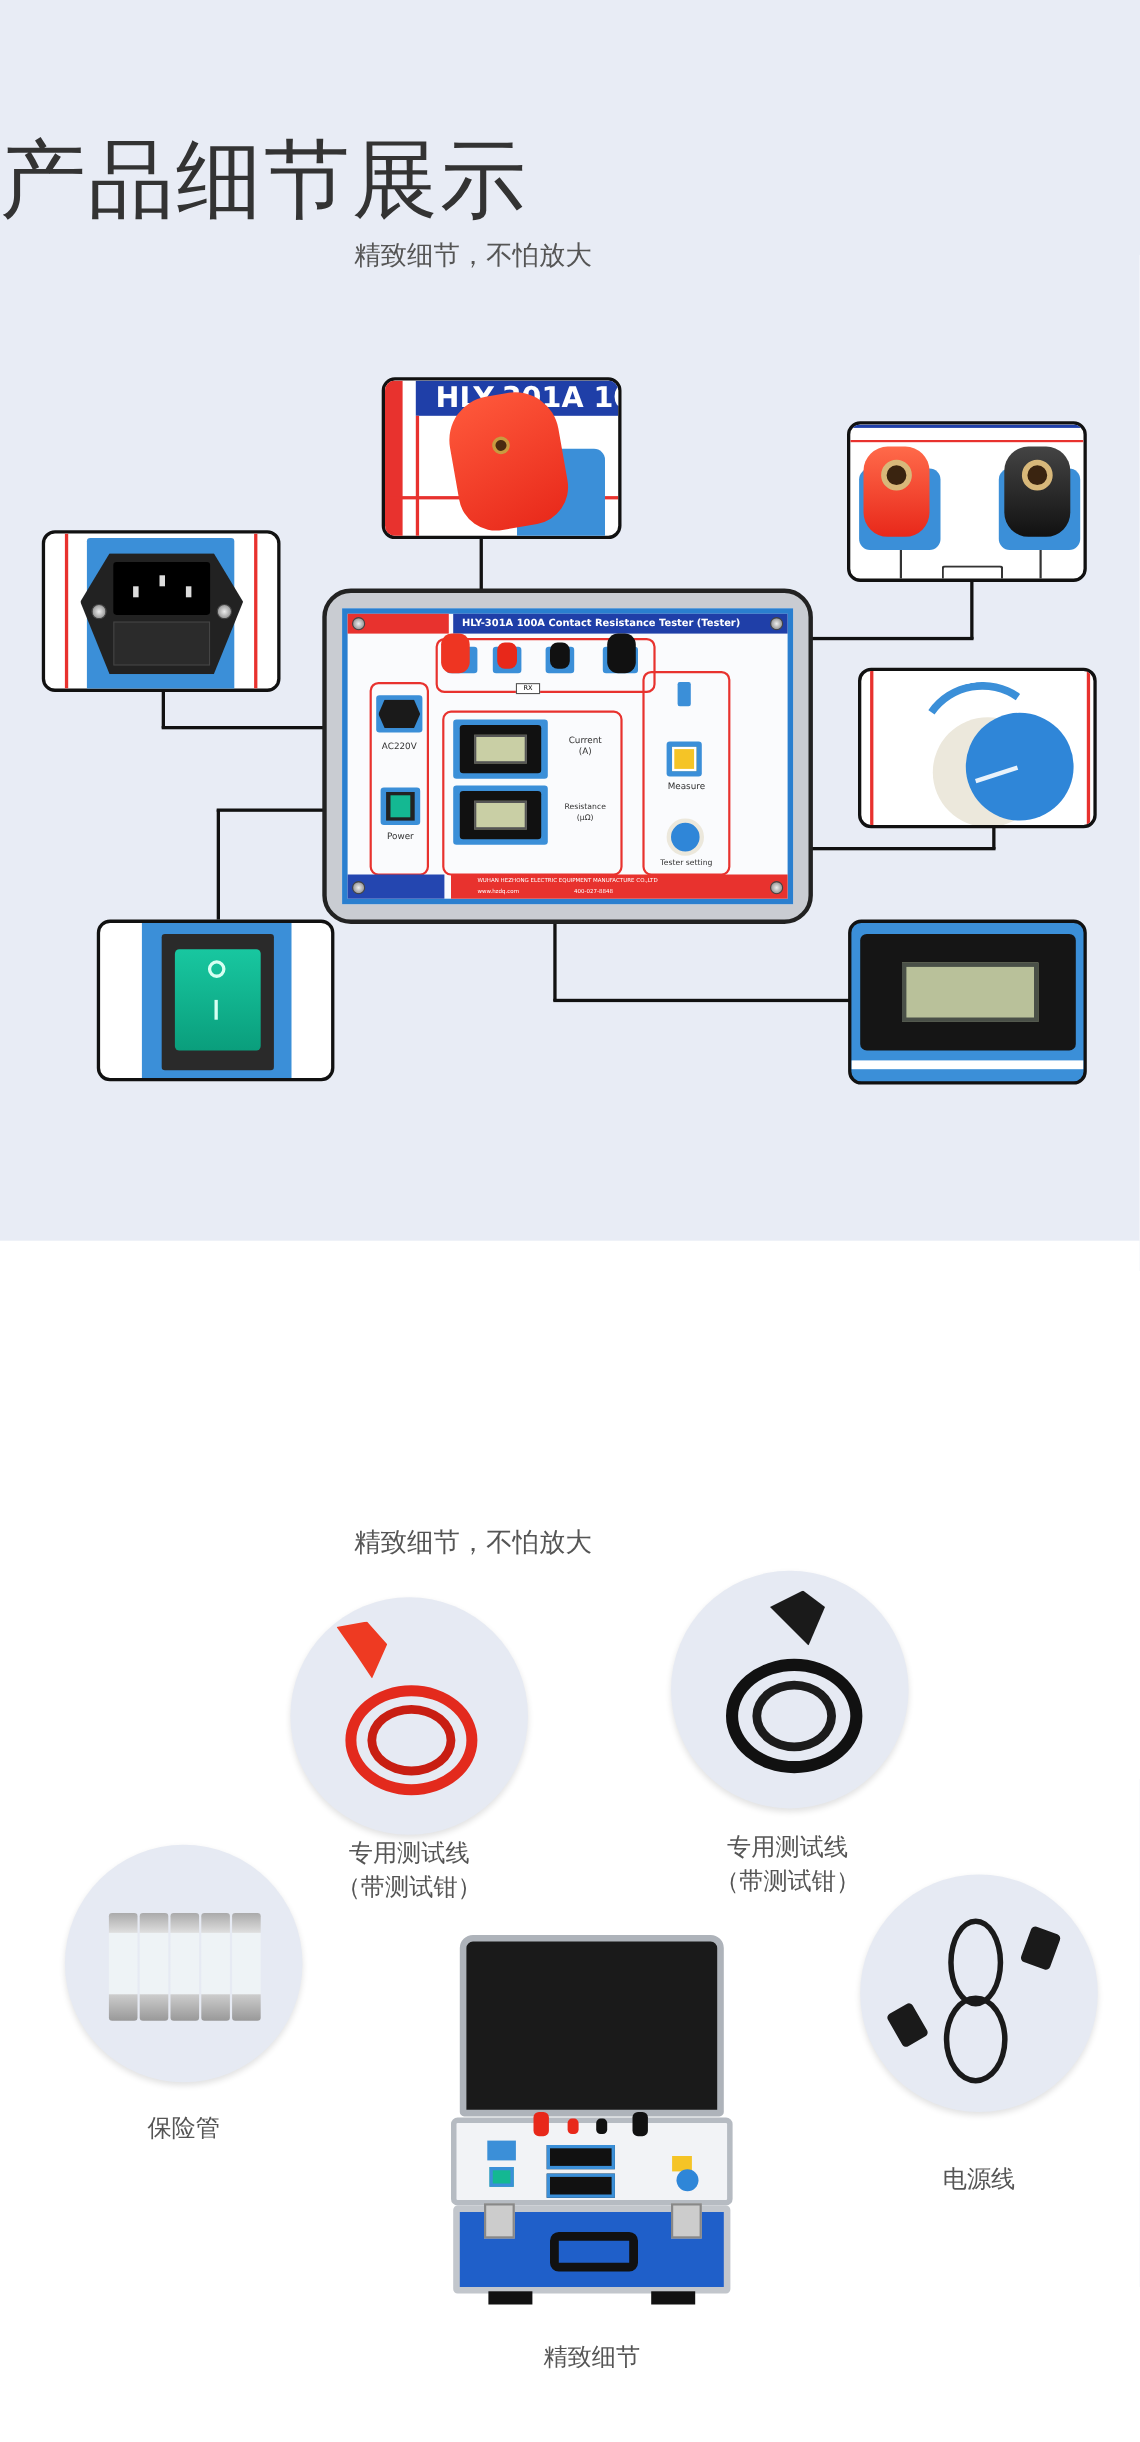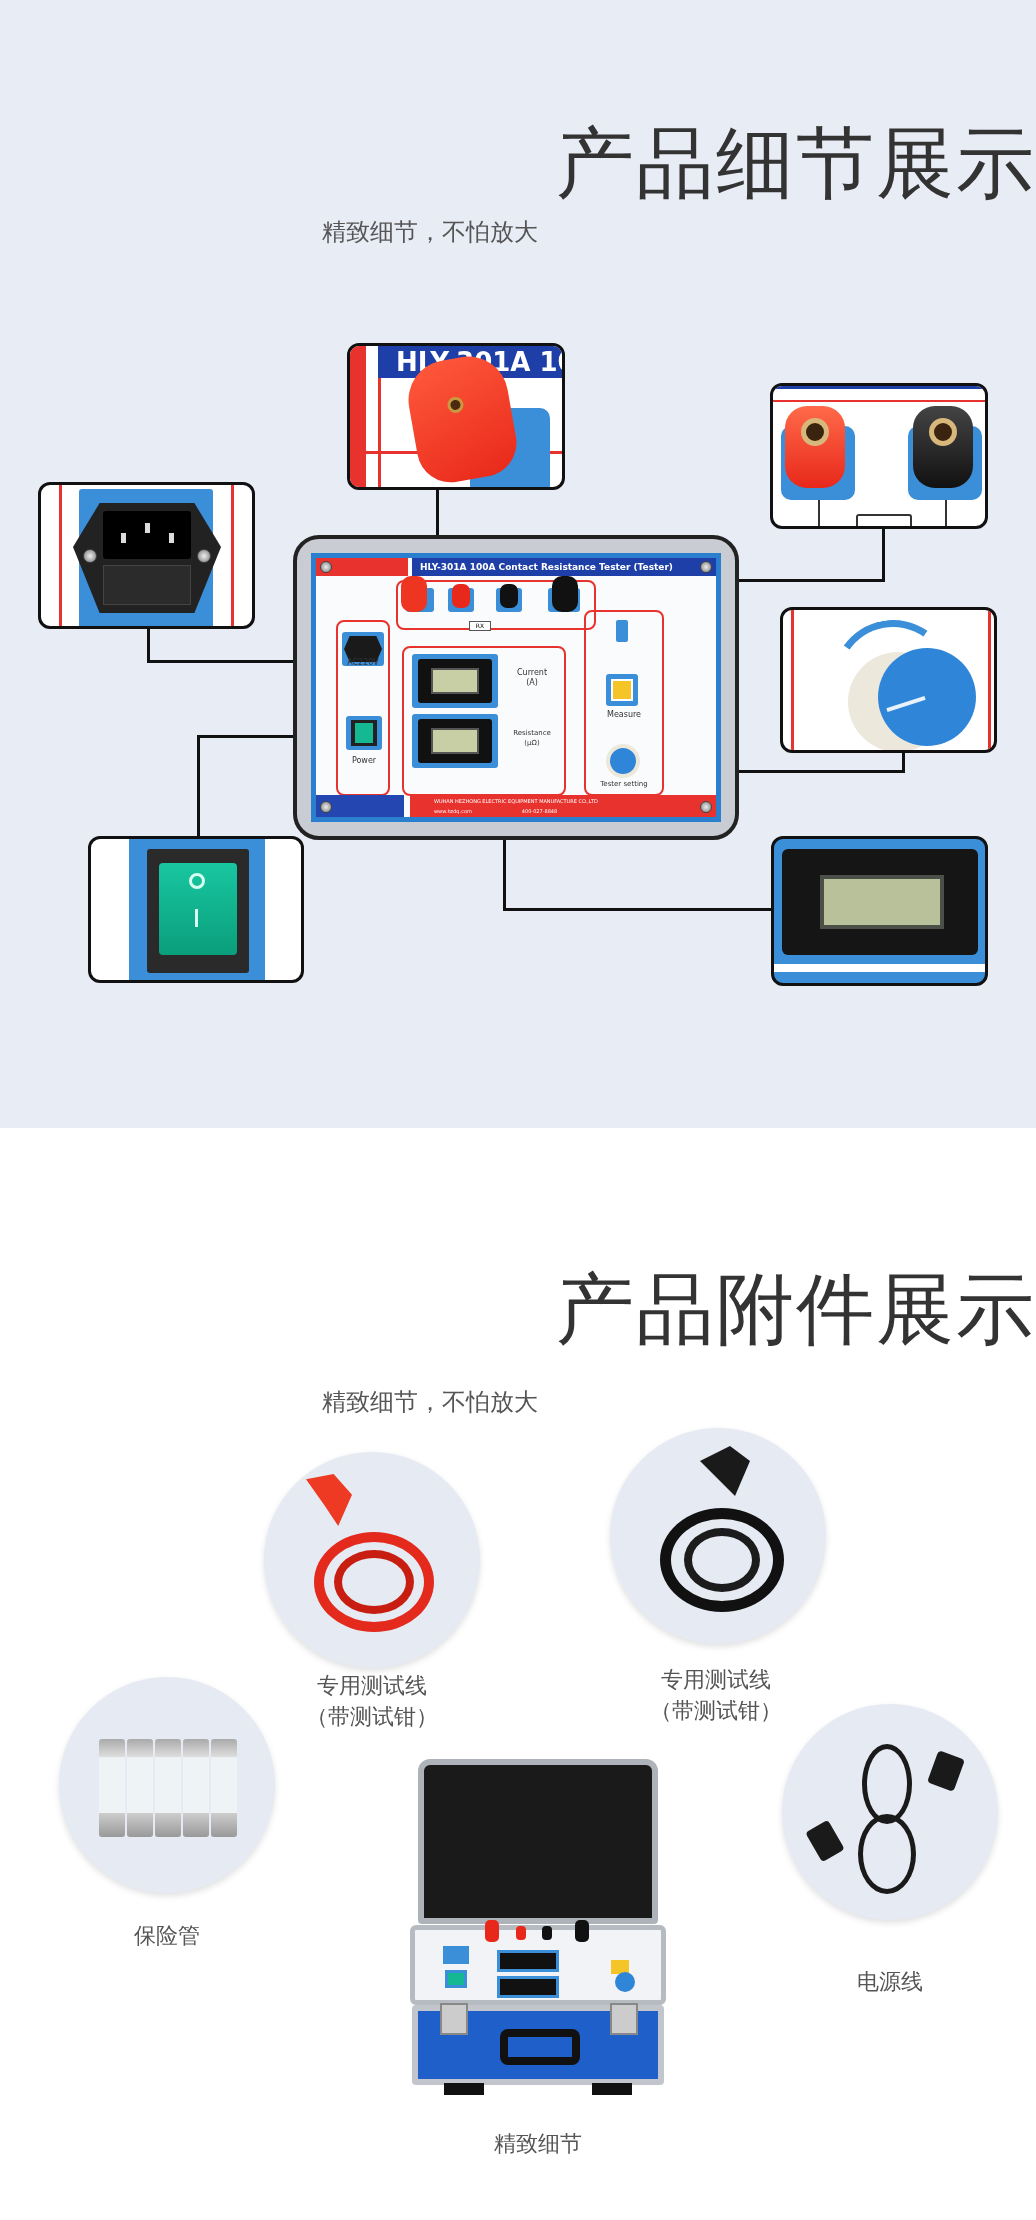--- a/index.html
+++ b/index.html
@@ -1,19 +1,19 @@
 <!DOCTYPE html>
 <html><head>
 <meta charset="utf-8">
 <style>
 *{box-sizing:border-box;margin:0;padding:0}
 body{width:1036px;height:2220px;background:#fff;font-family:"DejaVu Sans","Liberation Sans",sans-serif;position:relative;overflow:hidden}
 .sec1{position:absolute;left:0;top:0;width:1036px;height:1128px;background:#e8ecf5}
 .sec2{position:absolute;left:0;top:1128px;width:1036px;height:1092px;background:#fff}
-.h-title{position:absolute;left:0;width:1036px;text-align:right;color:#333;font-size:78px;letter-spacing:2px;font-weight:normal}
+.h-title{position:absolute;left:0;width:1036px;text-align:left;color:#333;font-size:78px;letter-spacing:2px;font-weight:normal}
 .h-sub{position:absolute;left:0;width:860px;text-align:center;color:#555;font-size:24px}
 .line{position:absolute;background:#111}
 .callout{position:absolute;border:3px solid #111;border-radius:12px;background:#fff;overflow:hidden}
 
 .panel{position:absolute;left:293px;top:535px;width:446px;height:305px;border-radius:26px;background:#c9ccd2;border:4px solid #222}
 .panel-inner{position:absolute;left:14px;top:14px;right:14px;bottom:14px;background:#fafbfd;border:5px solid #2a7fcf}
 .hdr-red{position:absolute;left:0;top:0;width:92px;height:18px;background:#e8322e}
 .hdr-blue{position:absolute;left:96px;top:0;right:0;height:18px;background:#1f3fa8;color:#fff;font-size:9px;font-weight:bold;line-height:18px;padding-left:8px;white-space:nowrap;overflow:hidden}
 .ftr-blue{position:absolute;left:0;bottom:0;width:88px;height:22px;background:#2446b0}
 .ftr-red{position:absolute;left:94px;bottom:0;right:0;height:22px;background:#e8322e;color:#fff;font-size:5px;line-height:10px;padding-left:24px;padding-top:1px;overflow:hidden;white-space:nowrap}
@@ -131,21 +131,21 @@
       <div class="term" style="left:136px;top:26px;width:18px;height:24px;border-radius:7px;background:#e8281a"></div>
       <div class="bluepad" style="left:180px;top:30px;width:26px;height:24px"></div>
       <div class="term" style="left:184px;top:26px;width:18px;height:24px;border-radius:7px;background:#111"></div>
       <div class="bluepad" style="left:232px;top:30px;width:32px;height:24px"></div>
       <div class="term" style="left:236px;top:18px;width:26px;height:36px;border-radius:10px;background:#111"></div>
       <div style="position:absolute;left:153px;top:63px;width:22px;height:10px;border:1px solid #555;background:#fff;font-size:6px;line-height:8px;text-align:center">RX</div>
 
       <div class="rbox" style="left:20px;top:62px;width:54px;height:176px"></div>
       <div class="bluepad" style="left:26px;top:74px;width:42px;height:34px"></div>
       <div style="position:absolute;left:28px;top:78px;width:38px;height:26px;background:#1a1a1a;clip-path:polygon(15% 0,85% 0,100% 50%,85% 100%,15% 100%,0 50%)"></div>
-      <div class="lbl" style="left:20px;top:100px;width:54px">AC220V</div>
+      <div class="lbl" style="left:20px;top:116px;width:54px">AC220V</div>
       <div class="bluepad" style="left:30px;top:158px;width:36px;height:34px"></div>
       <div style="position:absolute;left:35px;top:162px;width:26px;height:26px;background:#222">
         <div style="position:absolute;left:4px;top:3px;width:18px;height:20px;background:#14b892"></div>
       </div>
       <div class="lbl" style="left:20px;top:198px;width:56px">Power</div>
 
       <div class="rbox" style="left:86px;top:88px;width:164px;height:150px"></div>
       <div class="lcd" style="left:96px;top:96px;width:86px;height:54px">
           <div class="b"></div>
           <div class="s"></div>
@@ -179,21 +179,20 @@
           <span>400-027-8848</span>
         </div>
       </div>
       <div class="screw" style="left:4px;bottom:4px"></div>
       <div class="screw" style="right:4px;bottom:4px"></div>
     </div>
   </div>
 </div>
 
 <div class="sec2">
-  <div class="h-title" style="top:130px">产品附件展示</div>
   <div class="h-sub" style="top:258px">精致细节，不怕放大</div>
 
   <div class="circ" style="left:264px;top:324px">
     <div style="position:absolute;left:50px;top:80px;width:120px;height:100px;border-radius:50%;border:10px solid #e32a1d"></div>
     <div style="position:absolute;left:70px;top:98px;width:80px;height:64px;border-radius:50%;border:8px solid #c81e12"></div>
     <div style="position:absolute;left:42px;top:22px;width:46px;height:52px;background:#ee3a22;clip-path:polygon(0 10%,60% 0,100% 40%,70% 100%,40% 60%)"></div>
   </div>
   <div class="cap" style="left:272px;top:542px;width:200px">
     <div>专用测试线</div>
     <div>（带测试钳）</div>

